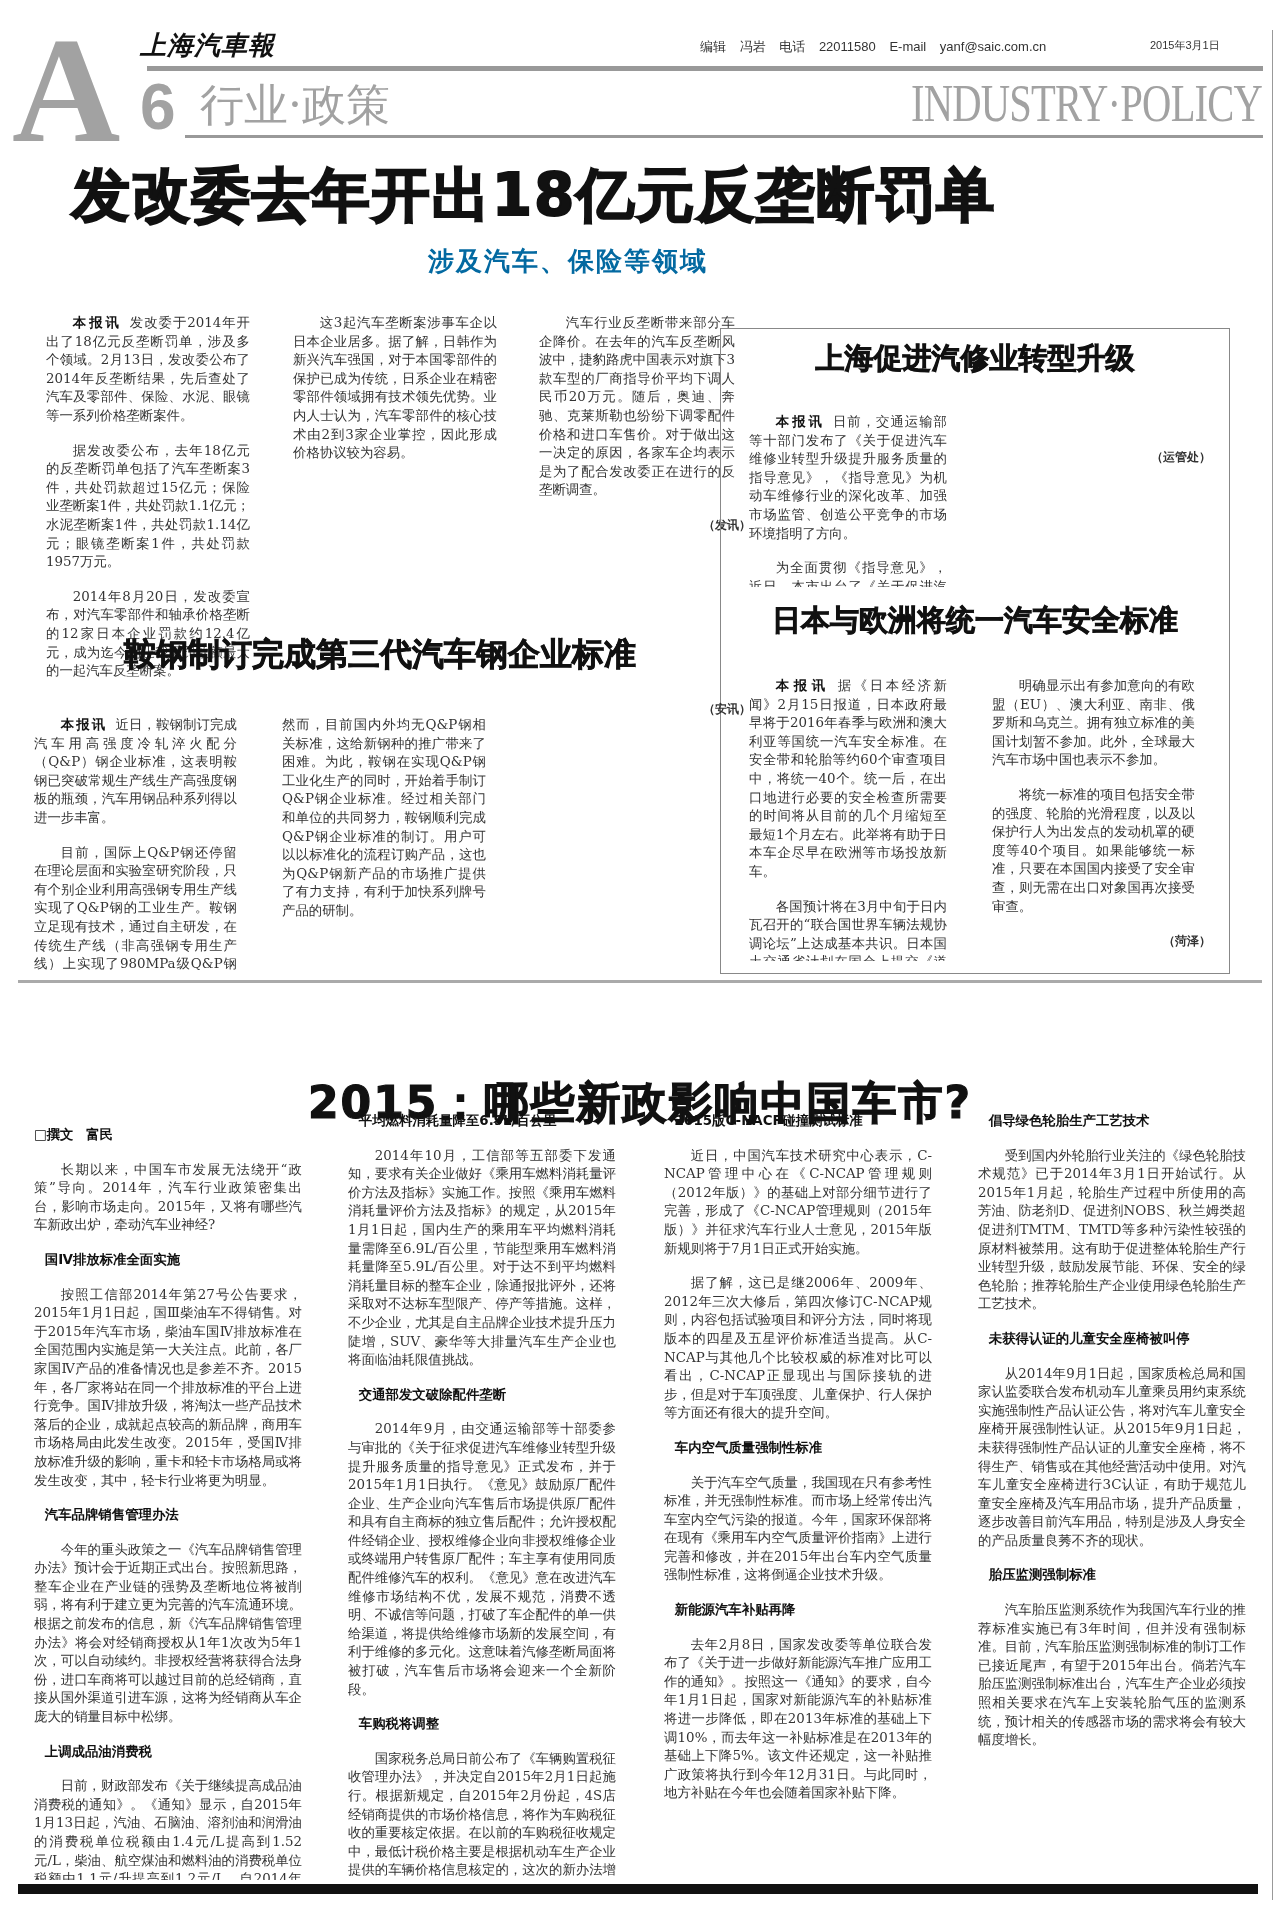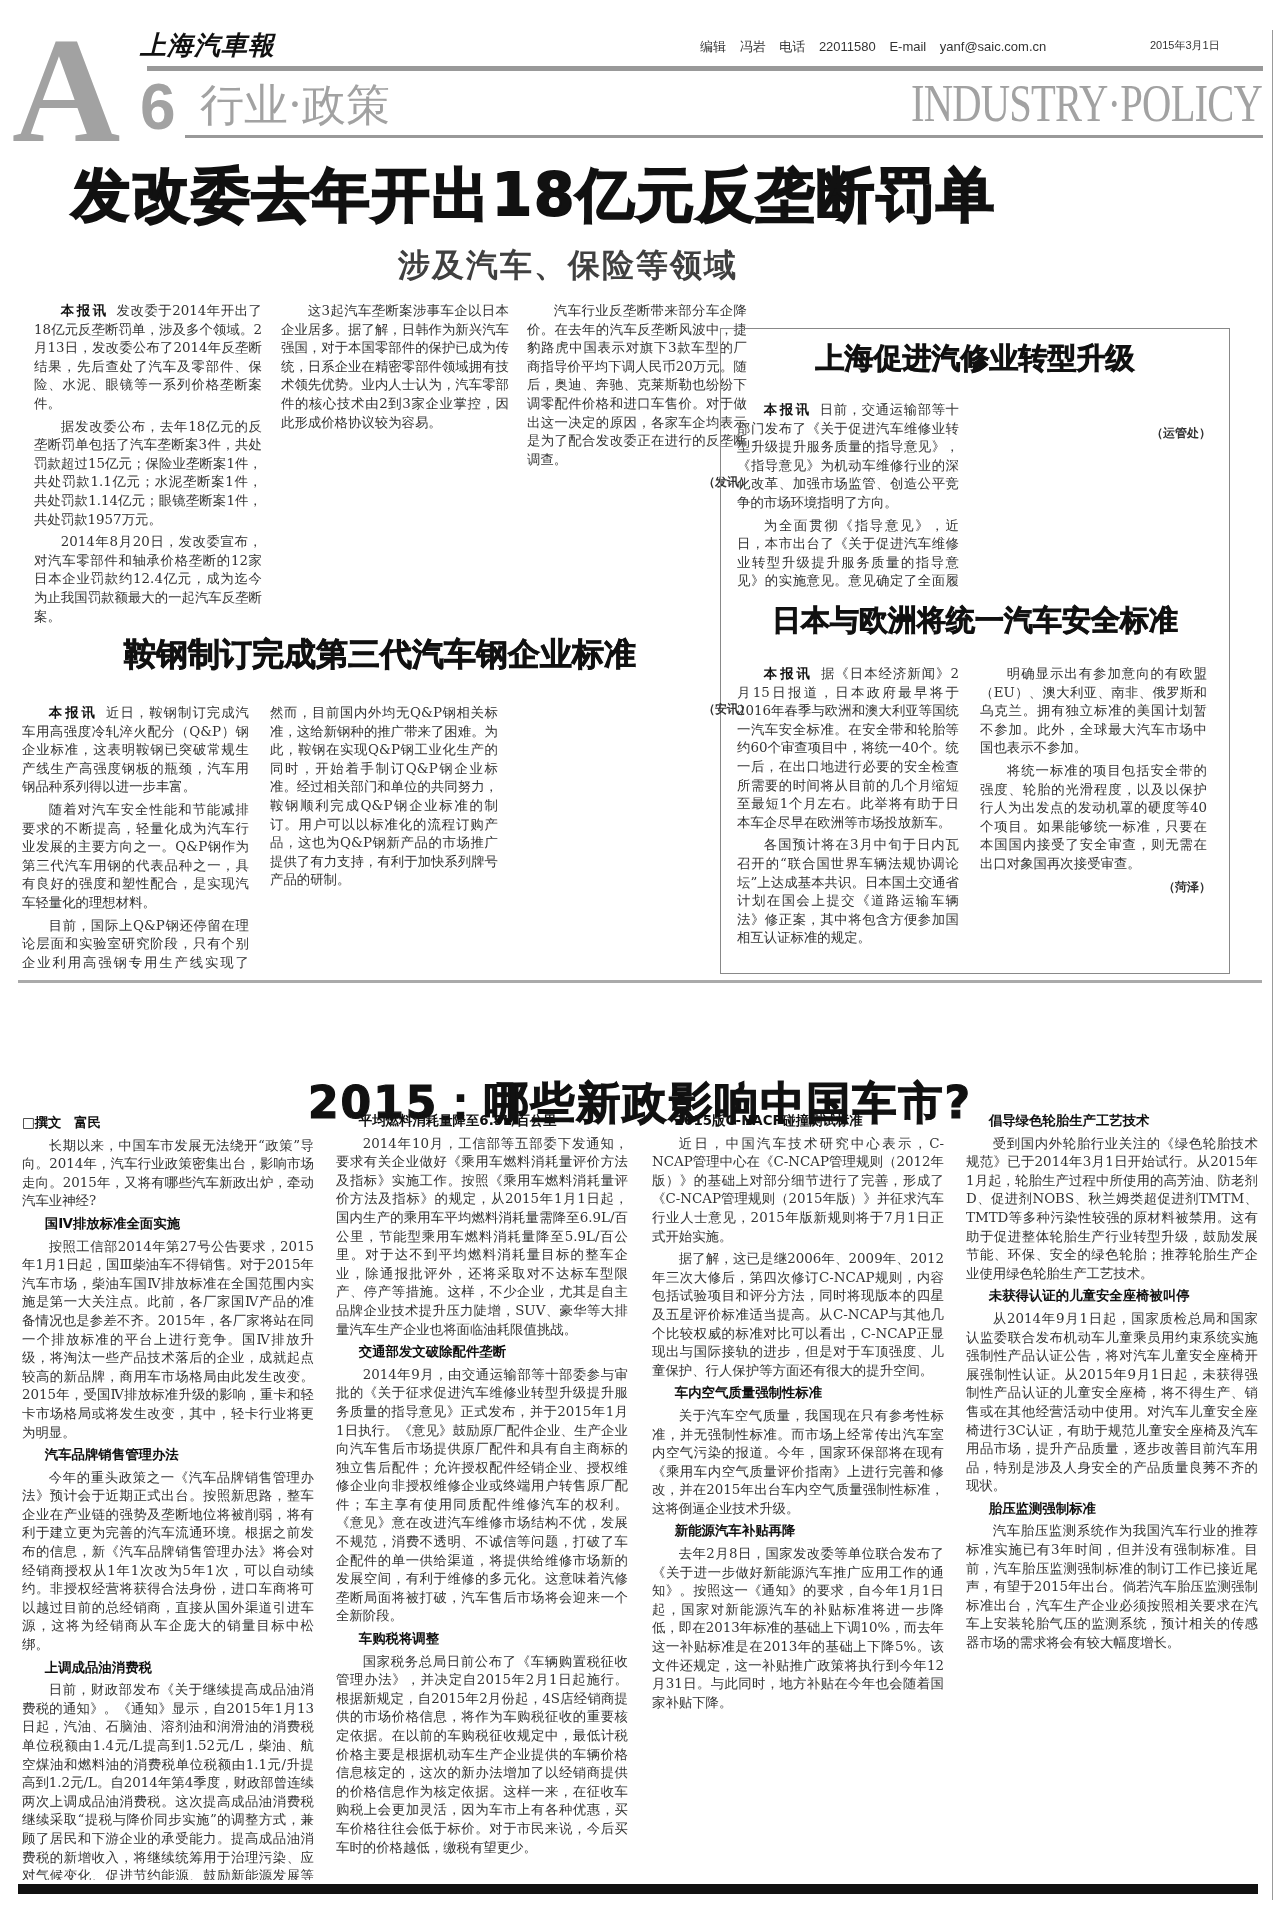--- a/index.html
+++ b/index.html
@@ -15,24 +15,24 @@
   .meta span{margin-right:10px;}
   .date{left:1150px;top:38px;font-family:"Liberation Sans",sans-serif;font-size:11px;color:#333;}
   .rule-top{left:147px;top:66px;width:1116px;height:5px;background:#999;}
   .page-num{left:140px;top:72px;font-family:"Liberation Sans",sans-serif;font-size:64px;line-height:70px;color:#a2a2a2;font-weight:bold;}
   .section-cn{left:200px;top:80px;font-family:"DejaVu Serif",serif;font-size:44px;line-height:50px;color:#a2a2a2;}
   .section-en{right:18px;top:76px;font-family:"Liberation Serif",serif;font-size:52px;line-height:56px;color:#a2a2a2;letter-spacing:-1px;transform:scaleX(0.78);transform-origin:right;}
   .rule-2{left:185px;top:135px;width:1078px;height:3px;background:#999;}
 
   
   .hl-main{left:0;width:1068px;top:160px;text-align:center;font-family:"DejaVu Sans",sans-serif;font-weight:bold;font-size:58px;line-height:70px;color:#111;letter-spacing:2px;-webkit-text-stroke:2px #111;}
-  .hl-sub{left:0;width:1136px;top:244px;text-align:center;font-family:"DejaVu Serif",serif;font-weight:bold;font-size:32px;color:#404040;letter-spacing:2px;}
+  .hl-sub{left:0;width:1136px;top:244px;text-align:center;font-family:"DejaVu Serif",serif;font-weight:bold;font-size:26px;color:#0369a1;letter-spacing:2px;}
 
   .col{position:absolute;font-size:13.4px;line-height:18.6px;text-align:justify;color:#333;}
-  .col p{margin:4px;text-indent:2em;}
+  .col p{margin:16px;text-indent:2em;}
   .col p.noind{text-indent:0;}
   .col b.lead{font-family:"DejaVu Sans",sans-serif;color:#111;letter-spacing:2px;margin-right:8px;}
   .col .sub{font-family:"DejaVu Sans",sans-serif;font-weight:bold;color:#111;text-indent:2em;margin:2px 0 1px 0;font-size:13.4px;}
   .credit{float:right;font-weight:bold;font-family:"DejaVu Sans",sans-serif;color:#333;font-size:12px;}
 
   
   .box{left:720px;top:328px;width:510px;height:646px;border:1.5px solid #888;box-sizing:border-box;}
   .box-hl{position:absolute;left:0;width:100%;text-align:center;font-family:"DejaVu Sans",sans-serif;font-weight:bold;font-size:29px;color:#111;-webkit-text-stroke:0.8px #111;}
   .sec-hl{left:0;width:760px;top:633px;text-align:center;font-family:"DejaVu Sans",sans-serif;font-weight:bold;font-size:32px;color:#111;-webkit-text-stroke:0.8px #111;}
   .rule-mid{left:18px;top:980px;width:1244px;height:3px;background:#aaa;}
@@ -97,21 +97,20 @@
   <div class="col" style="left:255px;top:332px;width:235px;height:300px;overflow:hidden;">
     <p>明确显示出有参加意向的有欧盟（EU）、澳大利亚、南非、俄罗斯和乌克兰。拥有独立标准的美国计划暂不参加。此外，全球最大汽车市场中国也表示不参加。</p>
     <p>将统一标准的项目包括安全带的强度、轮胎的光滑程度，以及以保护行人为出发点的发动机罩的硬度等40个项目。如果能够统一标准，只要在本国国内接受了安全审查，则无需在出口对象国再次接受审查。</p>
     <span class="credit">（菏泽）</span>
   </div>
 </div>
 
 <div class="abs sec-hl">鞍钢制订完成第三代汽车钢企业标准</div>
 <div class="col" style="left:18px;top:700px;width:235px;height:270px;overflow:hidden;">
   <p><b class="lead">本报讯</b><span>近日，鞍钢制订完成汽车用高强度冷轧淬火配分（Q&amp;P）钢企业标准，这表明鞍钢已突破常规生产线生产高强度钢板的瓶颈，汽车用钢品种系列得以进一步丰富。</span></p>
-  <p>随着对汽车安全性能和节能减排要求的不断提高，轻量化成为汽车行业发展的主要方向之一。Q&amp;P钢作为第三代汽车用钢的代表品种之一，具有良好的强度和塑性配合，是实现汽车轻量化的理想材料。</p>
   <p>目前，国际上Q&amp;P钢还停留在理论层面和实验室研究阶段，只有个别企业利用高强钢专用生产线实现了Q&amp;P钢的工业生产。鞍钢立足现有技术，通过自主研发，在传统生产线（非高强钢专用生产线）上实现了980MPa级Q&amp;P钢的工业化生产，产品性能达到国际先进水平，并成功冲压出B柱加强板等零部件。</p>
 </div>
 <div class="col" style="left:266px;top:700px;width:236px;height:270px;overflow:hidden;">
   <p class="noind">然而，目前国内外均无Q&amp;P钢相关标准，这给新钢种的推广带来了困难。为此，鞍钢在实现Q&amp;P钢工业化生产的同时，开始着手制订Q&amp;P钢企业标准。经过相关部门和单位的共同努力，鞍钢顺利完成Q&amp;P钢企业标准的制订。用户可以以标准化的流程订购产品，这也为Q&amp;P钢新产品的市场推广提供了有力支持，有利于加快系列牌号产品的研制。</p>
 </div>
 <div class="col" style="left:515px;top:700px;width:236px;height:270px;overflow:hidden;">
   <span class="credit">（安讯）</span>
 </div>
 
 <div class="abs rule-mid"></div>

